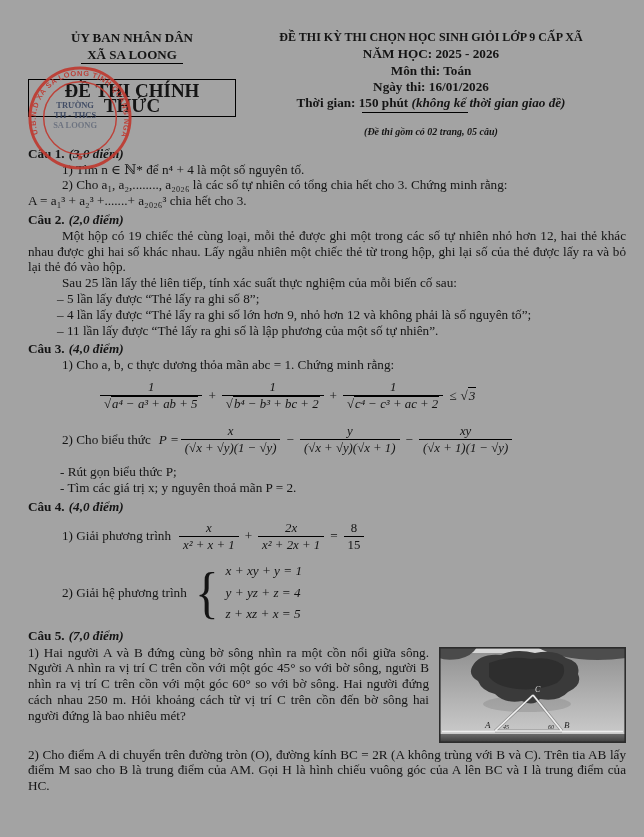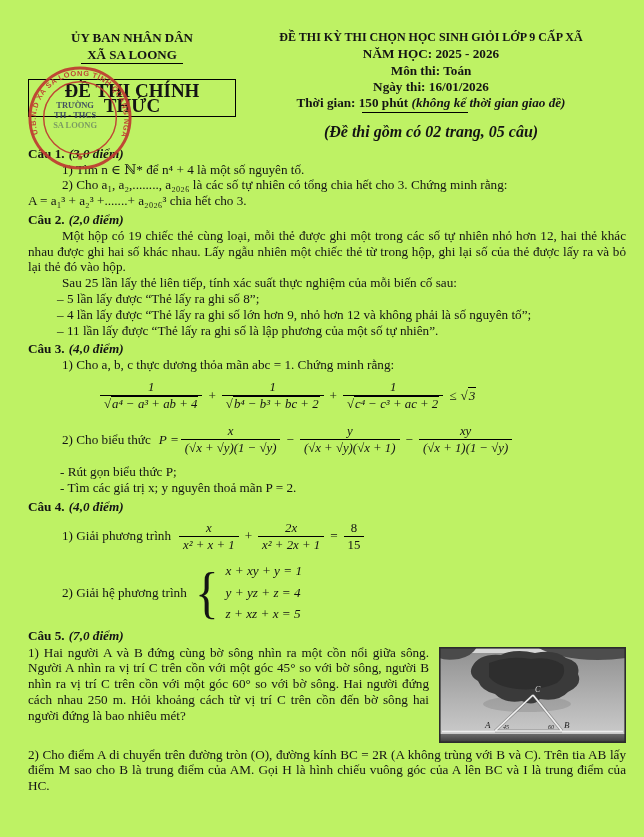--- a/index.html
+++ b/index.html
@@ -1,38 +1,38 @@
 <!DOCTYPE html>
 <html><head>
 <meta charset="utf-8">
 <style>
   html,body{margin:0;padding:0;background:#e8e8e8;}
   .page{
-    position:relative;width:644px;height:837px;margin:0 auto;background:#bef264;
+    position:relative;width:644px;height:837px;margin:0 auto;background:#a3a3a3;
     font-family:"Liberation Serif","DejaVu Serif",serif;color:#141414;
     font-size:13.2px;line-height:15.8px;box-sizing:border-box;
     padding:10px 18px 0 28px;overflow:hidden;
   }
   
   .header{display:flex;padding-top:20px;}
   .header-left{width:208px;position:relative;text-align:center;flex:none;}
   .hl1{font-weight:bold;font-size:13px;}
   .hl2{font-weight:bold;font-size:13px;margin-top:1px;}
   .hl2 .u{border-bottom:1.4px solid #000;padding:0 6px 1px 6px;}
   .official-box{
     display:inline-block;border:1.4px solid #000;padding:3px 12px 2px 12px;
     font-weight:bold;font-size:19px;margin-top:16px;background:transparent;position:relative;z-index:1;
   }
   .stamp{position:absolute;left:-2px;top:34px;z-index:2;opacity:.92;pointer-events:none;}
   .header-right{flex:1;text-align:center;}
   .t1{font-weight:bold;font-size:12px;}
   .t2{font-weight:bold;font-size:13.2px;margin-top:0.5px;}
   .t2 .note{font-style:italic;}
   .ubar{width:106px;border-bottom:1.4px solid #000;margin:1px auto 0;position:relative;left:-16px;height:0;}
-  .t3{font-weight:bold;font-style:italic;margin-top:11px;font-size:16px;}
+  .t3{font-weight:bold;font-style:italic;margin-top:11px;font-size:10px;}
   
   .qhead{font-weight:bold;margin-top:3px;}
   .qhead .pts{font-style:italic;margin-left:4px;}
   .ind{padding-left:34px;}
   .pind{text-indent:34px;text-align:justify;}
   .bullet{padding-left:29px;}
   .tasks{padding-left:32px;}
   
   .mrow{display:flex;align-items:center;}
   .mi{font-style:italic;}
@@ -113,21 +113,21 @@
   <div class="bullet">– 11 lần lấy được “Thẻ lấy ra ghi số là lập phương của một số tự nhiên”.</div>
 
   <div class="qhead">
     <span>Câu 3.</span><span class="pts">(4,0 điểm)</span>
   </div>
   <div class="ind">1) Cho a, b, c thực dương thỏa mãn abc = 1. Chứng minh rằng:</div>
 
   <div class="mrow center-math">
     <span class="frac">
       <span class="num mi">1</span>
-      <span class="den"><span class="rsign">√</span><span class="rad">a⁴ − a³ + ab + 4</span></span>
+      <span class="den"><span class="rsign">√</span><span class="rad">a⁴ − a³ + ab + 5</span></span>
     </span>
     <span class="op">+</span>
     <span class="frac">
       <span class="num mi">1</span>
       <span class="den"><span class="rsign">√</span><span class="rad">b⁴ − b³ + bc + 2</span></span>
     </span>
     <span class="op">+</span>
     <span class="frac">
       <span class="num mi">1</span>
       <span class="den"><span class="rsign">√</span><span class="rad">c⁴ − c³ + ac + 2</span></span>

